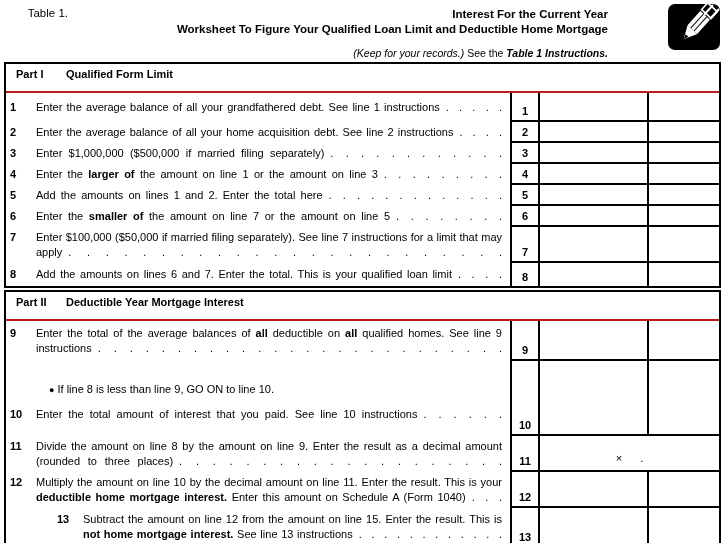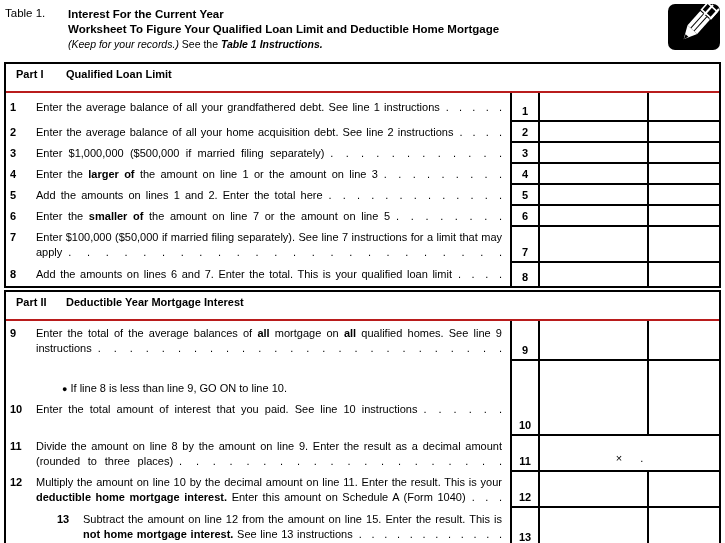--- a/index.html
+++ b/index.html
@@ -2,39 +2,39 @@
 <html><head>
 <meta charset="utf-8">
 <style>
   html,body{margin:0;padding:0;}
   body{
     width:725px;height:543px;position:relative;overflow:hidden;
     background:#ffffff;color:#000;
     font-family:"Liberation Sans", sans-serif;
   }
   
-  .doc-header{position:absolute;top:7px;left:5px;display:flex;}
+  .doc-header{position:absolute;top:7px;left:5px;display:flex;text-align:right;}
   .table-label{font-size:11.5px;width:63px;flex:none;}
   .title-block{font-weight:bold;font-size:11.5px;line-height:15px;width:540px;}
-  .note{font-size:10.5px;font-weight:normal;}
+  .note{margin-top:9px;font-size:10.5px;font-weight:normal;}
   .note .kp{font-style:italic;}
   .note .bi{font-style:italic;font-weight:bold;}
   .pencil-box{position:absolute;top:4px;left:668px;width:52px;height:46px;}
   
   .wstable{position:absolute;left:4px;width:717px;border:2px solid #000;box-sizing:border-box;background:#fff;}
   #part1{top:62px;}
   #part2{top:290px;}
   .part-head{display:flex;border-bottom:2px solid #b91c1c;font-weight:bold;font-size:11px;padding:4px 0 11px 10px;}
   .part-head .plabel{width:50px;flex:none;}
   .row{display:flex;align-items:stretch;}
   .textcell{flex:1;display:flex;flex-direction:column;justify-content:center;padding:1px 0;min-width:0;}
   p.linetext{position:relative;margin:2px 8px 2px 30px;font-size:11px;line-height:15px;
              text-align:justify;text-align-last:justify;}
   span.gnum{position:absolute;left:-26px;top:0;width:20px;text-align:right;font-weight:bold;}
-  p.bullet{margin:3px 8px 3px 48px;text-indent:8px;font-size:11px;line-height:15px;text-align:justify;}
+  p.bullet{margin:3px 8px 3px 35px;text-indent:8px;font-size:11px;line-height:24px;text-align:justify;}
   p.bullet .bglyph{font-size:9px;}
   span.dots{word-spacing:6px;padding-left:6px;}
   .numcell{width:28px;flex:none;border-left:2px solid #000;border-bottom:2px solid #000;box-sizing:border-box;
            display:flex;align-items:flex-end;justify-content:center;font-weight:bold;font-size:11px;padding-bottom:3px;}
   .cell{box-sizing:border-box;border-left:2px solid #000;border-bottom:2px solid #000;flex:none;}
   .amt{width:109px;}
   .rightc{width:72px;}
   .merged{width:181px;display:flex;align-items:flex-end;justify-content:center;gap:18px;
           font-size:11px;padding-bottom:6px;}
   .row:last-child .numcell,.row:last-child .cell{border-bottom:none;}
@@ -80,21 +80,21 @@
         <polygon points="20,26 33,26 26.5,39" fill="#fff"></polygon>
         <polygon points="24.6,34 28.4,34 26.5,39" fill="#000"></polygon>
       </g>
     </g>
   </svg>
 </div>
 
 <div class="wstable" id="part1">
   <div class="part-head">
     <span class="plabel">Part I</span>
-    <span>Qualified Loan Limit</span>
+    <span>Qualified Form Limit</span>
   </div>
   <div id="p1-rows">
       <div class="row">
         <div class="textcell">
           <p class="linetext"><span class="gnum">1</span><span>Enter the average balance of all your grandfathered debt. See line 1 instructions</span><span class="dots">. . . . .</span></p>
         </div>
         <div class="numcell">1</div>
         <div class="cell amt"></div>
         <div class="cell rightc"></div>
       </div>
@@ -158,21 +158,21 @@
 </div>
 
 <div class="wstable" id="part2">
   <div class="part-head">
     <span class="plabel">Part II</span>
     <span>Deductible Year Mortgage Interest</span>
   </div>
   <div id="p2-rows">
       <div class="row">
         <div class="textcell">
-          <p class="linetext"><span class="gnum">9</span><span>Enter the total of the average balances of </span><span class="b" style="font-weight: bold;">all</span><span> mortgage on </span><span class="b" style="font-weight: bold;">all</span><span> qualified homes. See line 9 instructions</span><span class="dots">. . . . . . . . . . . . . . . . . . . . . . . . . .</span></p>
+          <p class="linetext"><span class="gnum">9</span><span>Enter the total of the average balances of </span><span class="b" style="font-weight: bold;">all</span><span> deductible on </span><span class="b" style="font-weight: bold;">all</span><span> qualified homes. See line 9 instructions</span><span class="dots">. . . . . . . . . . . . . . . . . . . . . . . . . .</span></p>
         </div>
         <div class="numcell">9</div>
         <div class="cell amt"></div>
         <div class="cell rightc"></div>
       </div>
       <div class="row">
         <div class="textcell">
           <p class="bullet"><span class="bglyph">●</span>&nbsp;If line 8 is less than line 9, GO ON to line 10.</p>
           <p class="linetext"><span class="gnum">10</span><span>Enter the total amount of interest that you paid. See line 10 instructions</span><span class="dots">. . . . . .</span></p>
         </div>

